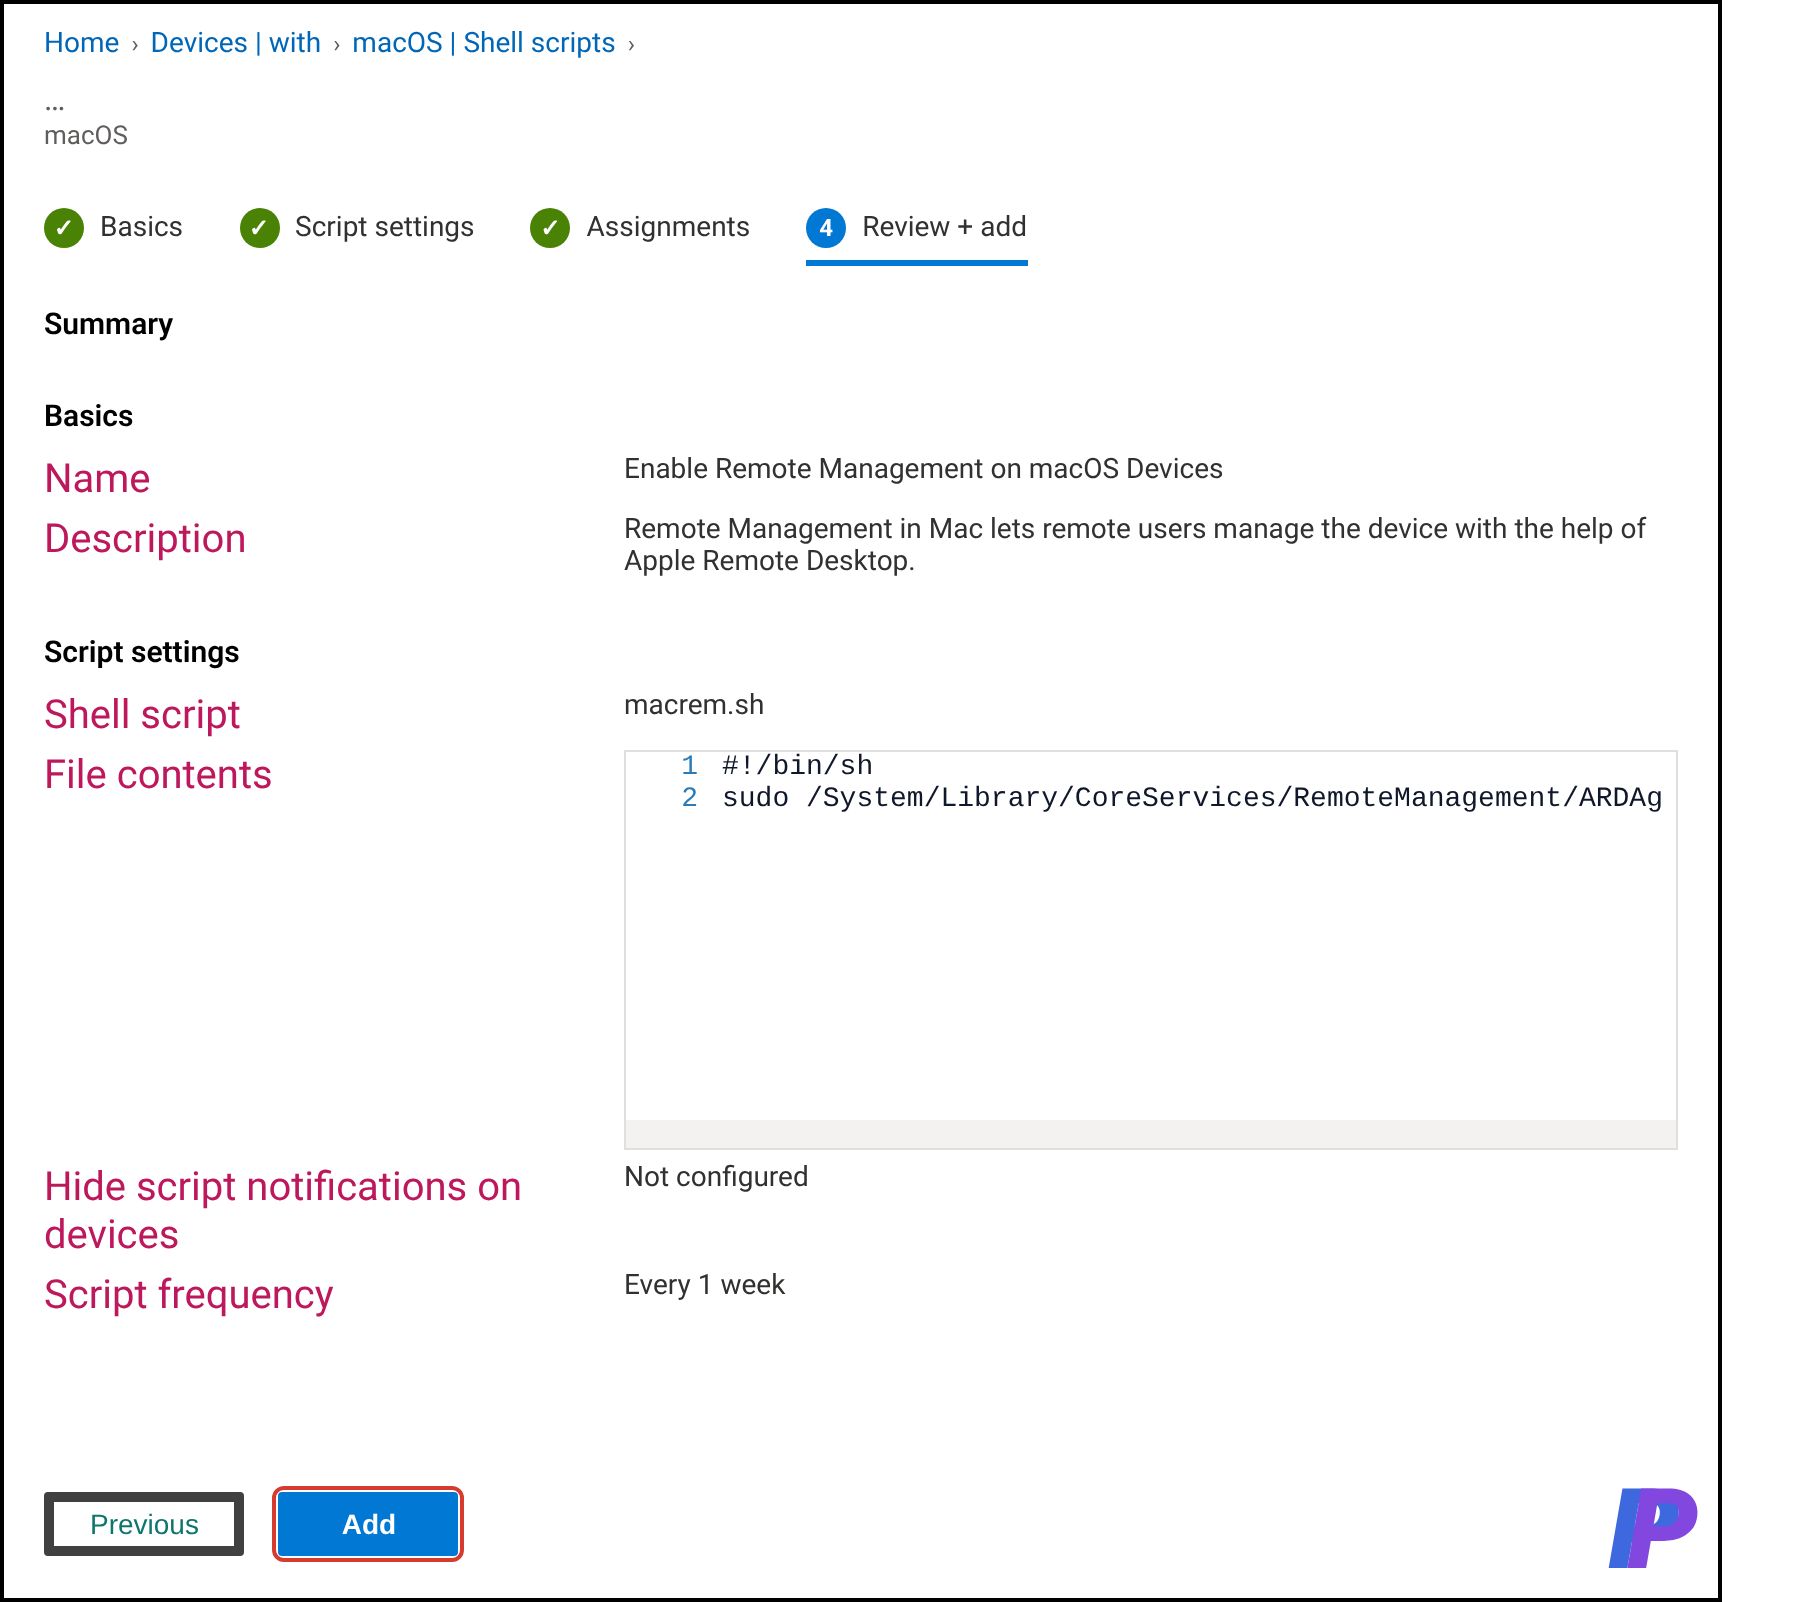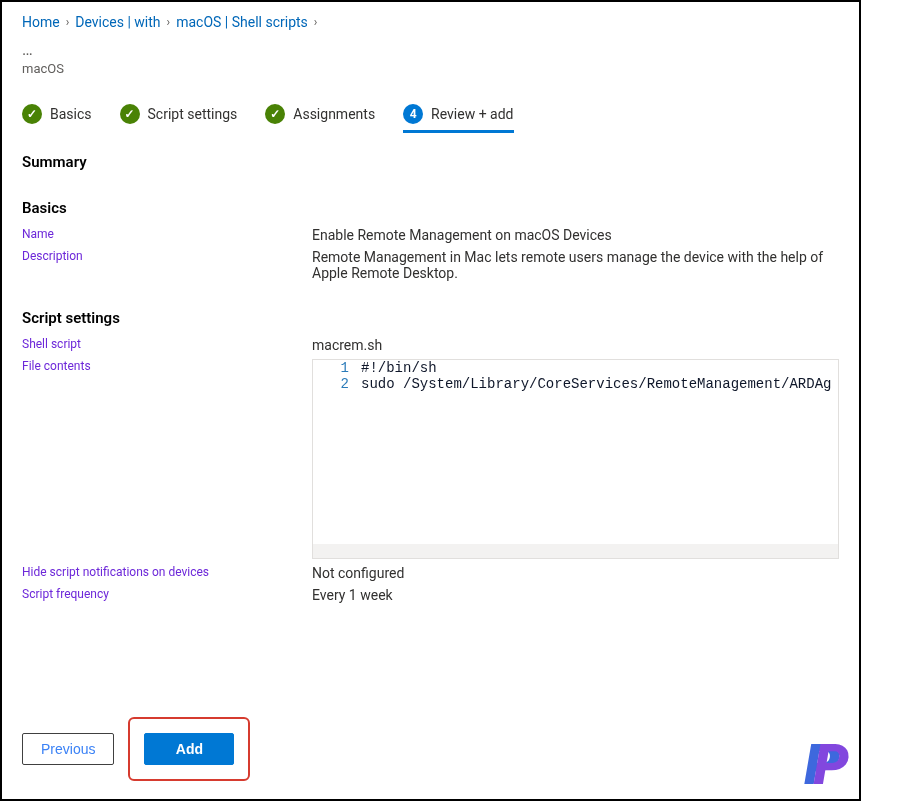--- a/index.html
+++ b/index.html
@@ -50,21 +50,21 @@
     display: inline-flex; align-items: center; justify-content: center;
     color: #fff; font-size: 12px; font-weight: 700;
   }
   .tab-icon.check { background: #498205; }
   .tab-icon.step  { background: #0078d4; }
   
   .section-title {
     font-weight: 600; font-size: 15px; margin: 18px 0 10px 0; color: #000000;
   }
   .kv-row { display: flex; margin: 6px 0; align-items: flex-start; }
-  .kv-label { width: 290px; flex: 0 0 290px; color: #6d28d9; font-size: 12px; }
+  .kv-label { width: 290px; flex: 0 0 290px; color: #be185d; font-size: 20px; }
   .kv-value { flex: 1; font-size: 14px; color: #323130; }
   
   .code-box {
     border: 1px solid #e1dfdd;
     height: 200px;
     font-family: Consolas, "Courier New", monospace;
     font-size: 14px;
     overflow: hidden;
     background: #fff;
     position: relative;
@@ -84,24 +84,24 @@
   .footer {
     position: absolute;
     left: 20px; bottom: 18px;
     display: flex; gap: 14px; align-items: center;
   }
   .btn {
     height: 32px; min-width: 90px; padding: 0 18px;
     font-size: 14px; border-radius: 2px; cursor: pointer;
     display: inline-flex; align-items: center; justify-content: center;
   }
-  .btn-secondary { background: #fff; border: 1px solid #404040; color: #3b82f6; }
+  .btn-secondary { background: #fff; border: 5px solid #404040; color: #0f766e; }
   .btn-primary   { background: #0078d4; border: 1px solid #0078d4; color: #fff; font-weight: 600; }
   .highlight-ring {
-    padding: 14px; border: 2px solid #d63b2f; border-radius: 6px;
+    padding: 1px; border: 2px solid #d63b2f; border-radius: 6px;
     display: inline-flex;
   }
   
   .watermark {
     position: absolute; right: 10px; bottom: 6px;
     font-size: 56px; font-weight: 900; font-style: italic;
     color: #1d4ed8; opacity: 0.85; line-height: 1;
     display: flex;
   }
   .watermark .p2 { margin-left: -26px; color: #6d28d9; }

